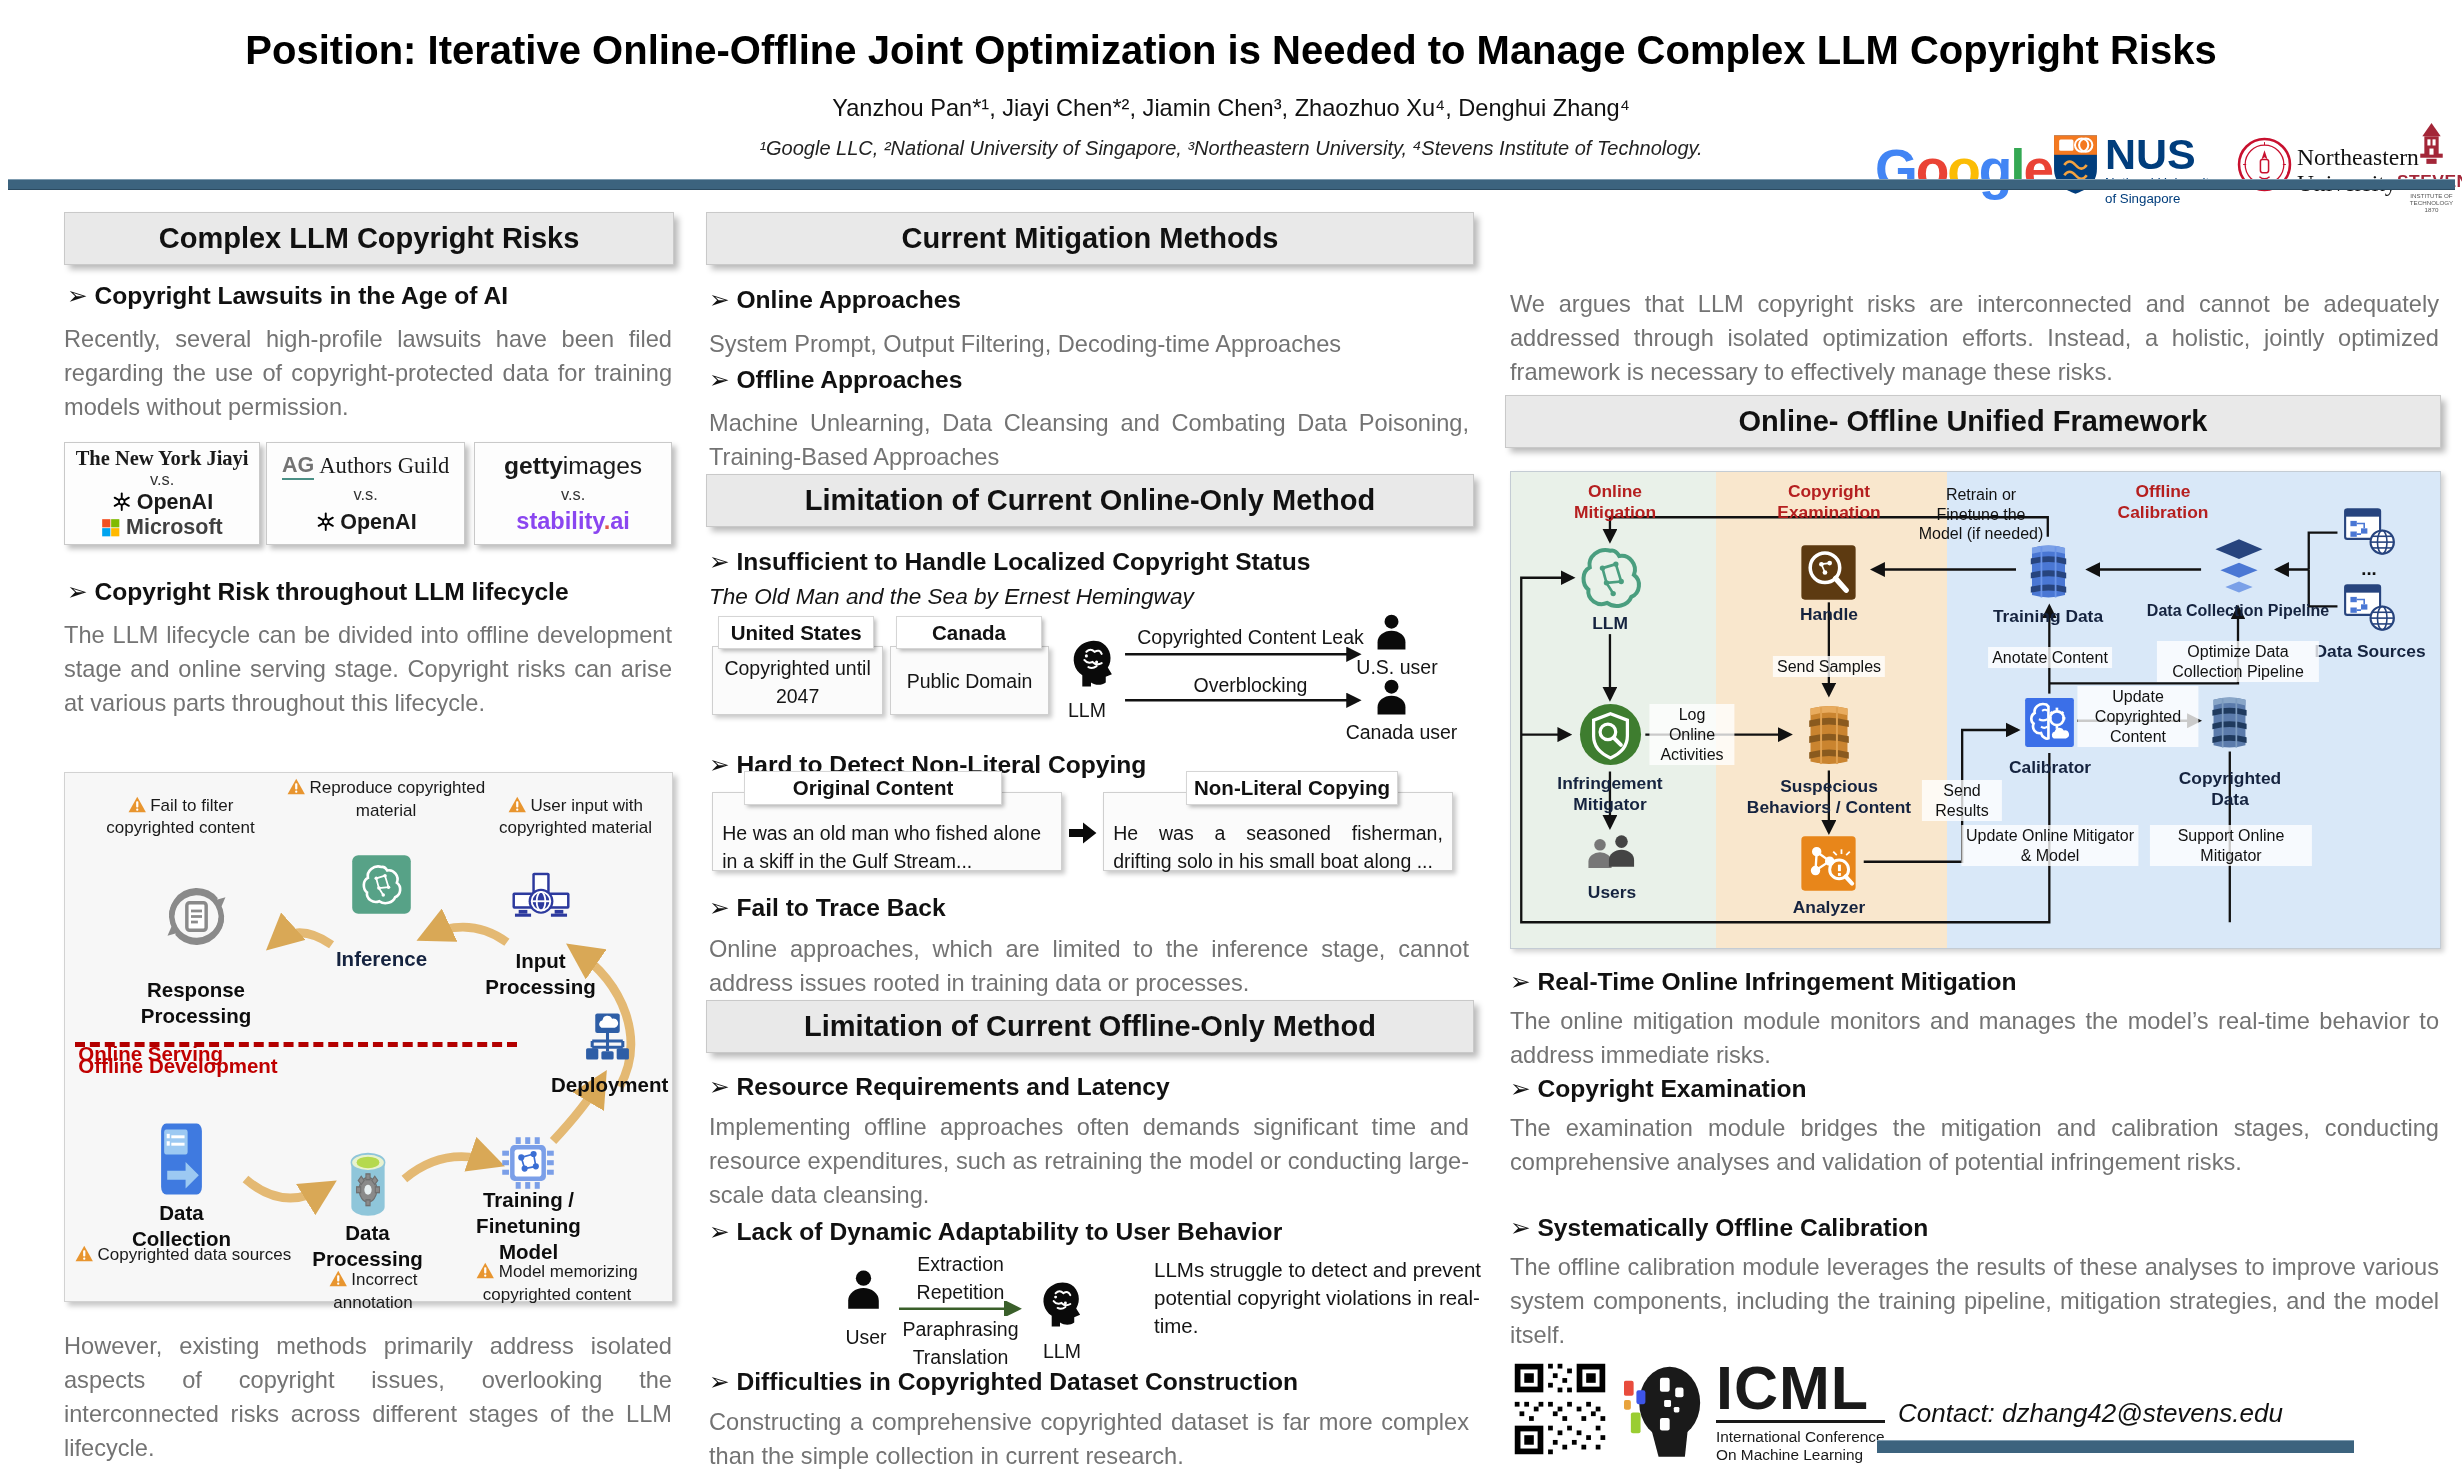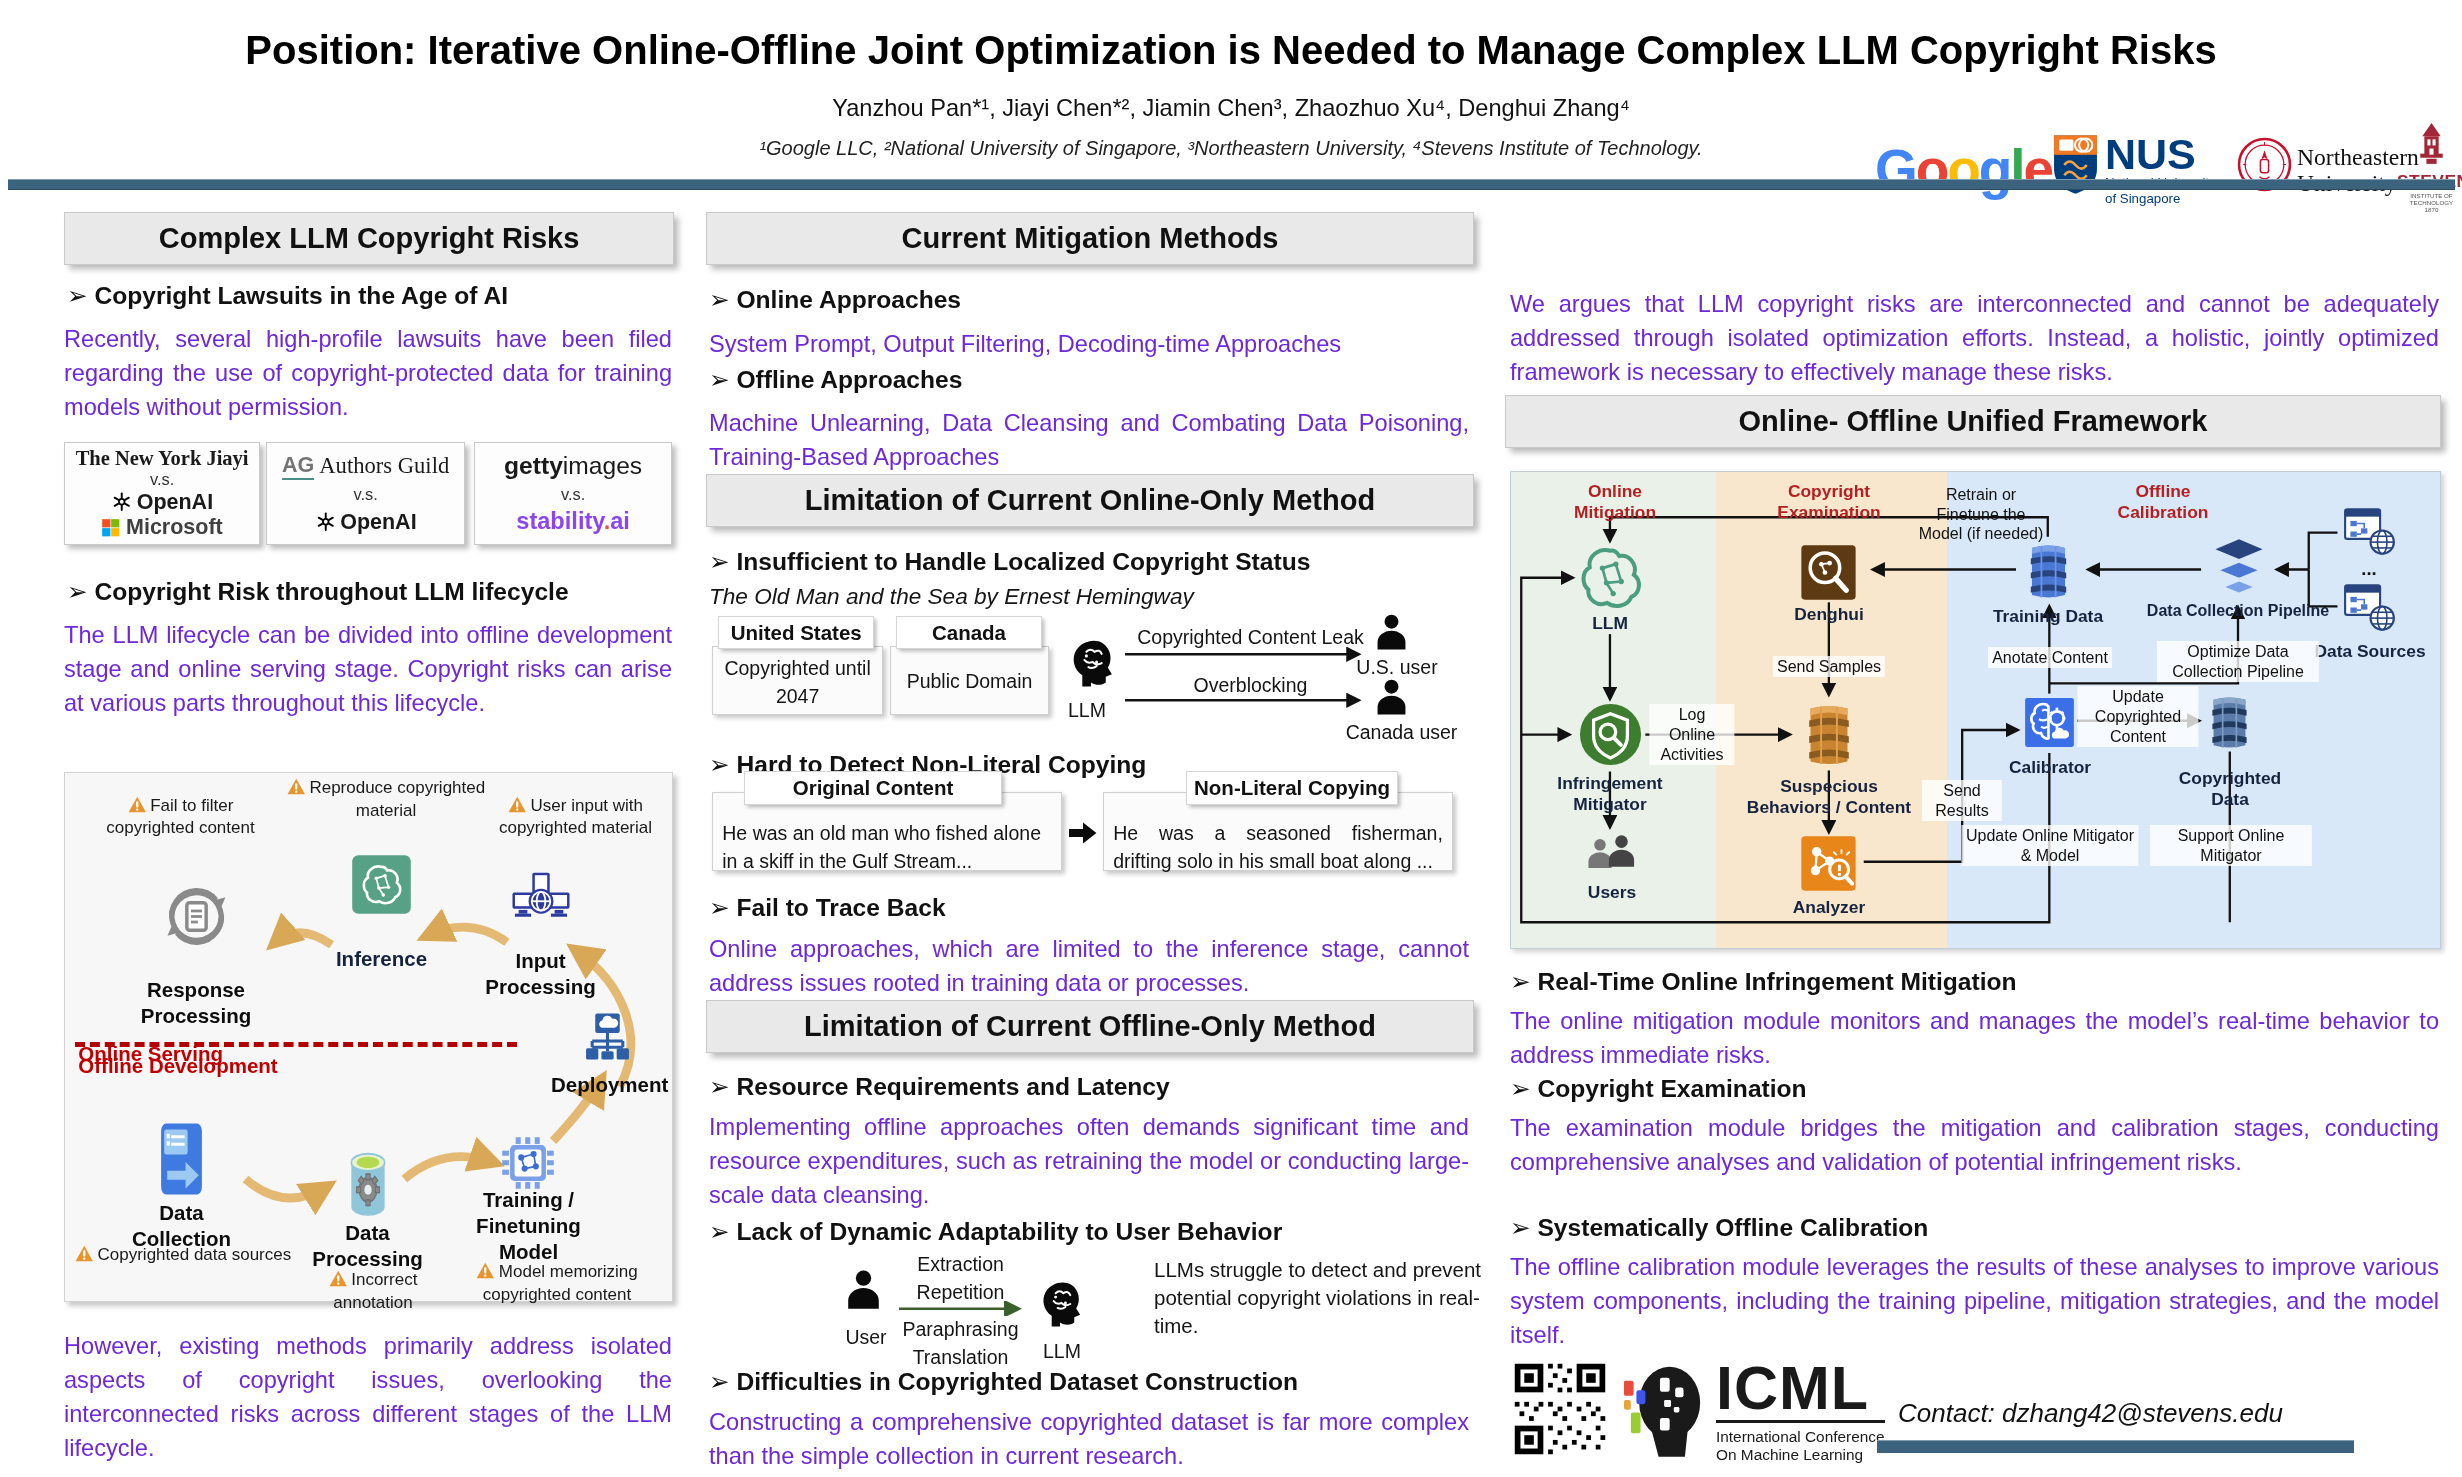--- a/index.html
+++ b/index.html
@@ -5,21 +5,21 @@
   html,body{margin:0;padding:0;background:#fff;}
   #poster{position:relative;width:2462px;height:1477px;background:#ffffff;overflow:hidden;
           font-family:"Liberation Sans","DejaVu Sans",sans-serif;color:#1a1a1a;}
   .abs{position:absolute;}
   .ctr{transform:translateX(-50%);text-align:center;}
   .hbar{background:#e9e9e9;border:0.5px solid #c9c9c9;box-shadow:4.6px 4.6px 6.2px rgba(0,0,0,.28);
         text-align:center;font-weight:bold;font-size:29px;color:#111;}
   .hbar span{display:block;line-height:51px;}
   .sechead{font-weight:bold;font-size:24.6px;color:#111;white-space:nowrap;}
   .sechead::before{content:"\27A2  ";font-weight:normal;}
-  .btxt{font-size:23.6px;line-height:34px;text-align:justify;color:#6d28d9;}
+  .btxt{font-size:23.6px;line-height:34px;text-align:justify;color:#737373;}
   .fwtitle{font-weight:bold;color:#b51f1f;font-size:17.4px;line-height:21px;text-align:center;}
   .nodelab{font-weight:bold;color:#15233f;font-size:17.4px;line-height:20.5px;text-align:center;}
   .actlab{font-size:16px;line-height:20px;color:#111;text-align:center;background:rgba(255,255,255,.78);padding:0.5px 4.1px;}
   .warn{font-size:17px;line-height:22.6px;color:#1a1a1a;text-align:center;}
   .warn svg,.warnL svg{width:18.5px;height:17px;vertical-align:-2.1px;margin-right:4.1px;}
   .lifelab{font-weight:bold;font-size:20.5px;line-height:26px;color:#0d0d0d;text-align:center;}
   .redlab{font-weight:bold;font-size:20.5px;color:#c00000;white-space:nowrap;}
   .card{background:#fdfdfd;border:0.5px solid #c9c9c9;box-shadow:3.6px 3.6px 5.1px rgba(0,0,0,.25);
         display:flex;flex-direction:column;align-items:center;justify-content:space-evenly;padding:4.1px 3.1px;}
   .vs{font-size:16.4px;color:#333;}
@@ -737,21 +737,21 @@
     <div class="abs ctr" style="left:470px;top:13.3px;width:128px;font-size:16px;line-height:19.5px;color:#111;">Retrain or Finetune the Model (if needed)</div>
 
     <svg class="abs ic" style="left:66px;top:72px;color:#4a9e7f" width="67" height="67" viewBox="0 0 100 100">
         <use href="#i-brainpath"></use>
       </svg>
     <div class="abs nodelab ctr" style="left:99px;top:141px;">LLM</div>
 
     <svg class="abs ic" style="left:288px;top:71px" width="59" height="59" viewBox="0 0 100 100">
         <use href="#i-sampler"></use>
       </svg>
-    <div class="abs nodelab ctr" style="left:318px;top:132px;">Denghui</div>
+    <div class="abs nodelab ctr" style="left:318px;top:132px;">Handle</div>
 
     <svg class="abs ic" style="left:508px;top:67px" width="59" height="65" viewBox="0 0 100 100">
         <use href="#i-dbblue"></use>
       </svg>
     <div class="abs nodelab ctr" style="left:537px;top:134px;white-space:nowrap;">Training Data</div>
 
     <svg class="abs ic" style="left:697px;top:66px" width="62" height="62" viewBox="0 0 100 100">
         <use href="#i-pipeline"></use>
       </svg>
     <div class="abs nodelab ctr" style="left:727px;top:129px;white-space:nowrap;font-size:16px;">Data Collection Pipeline</div>

